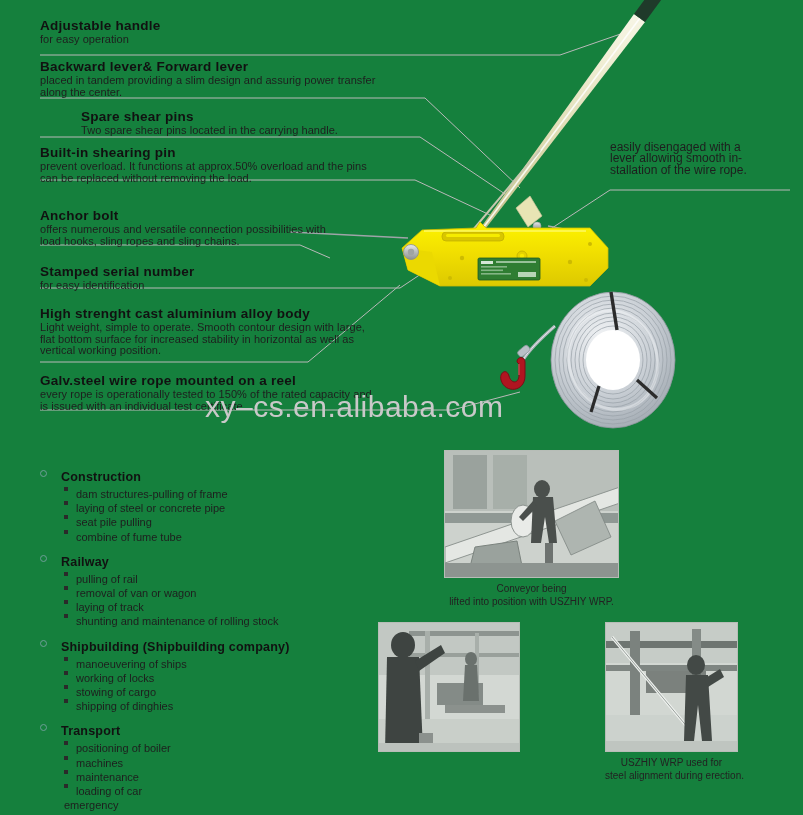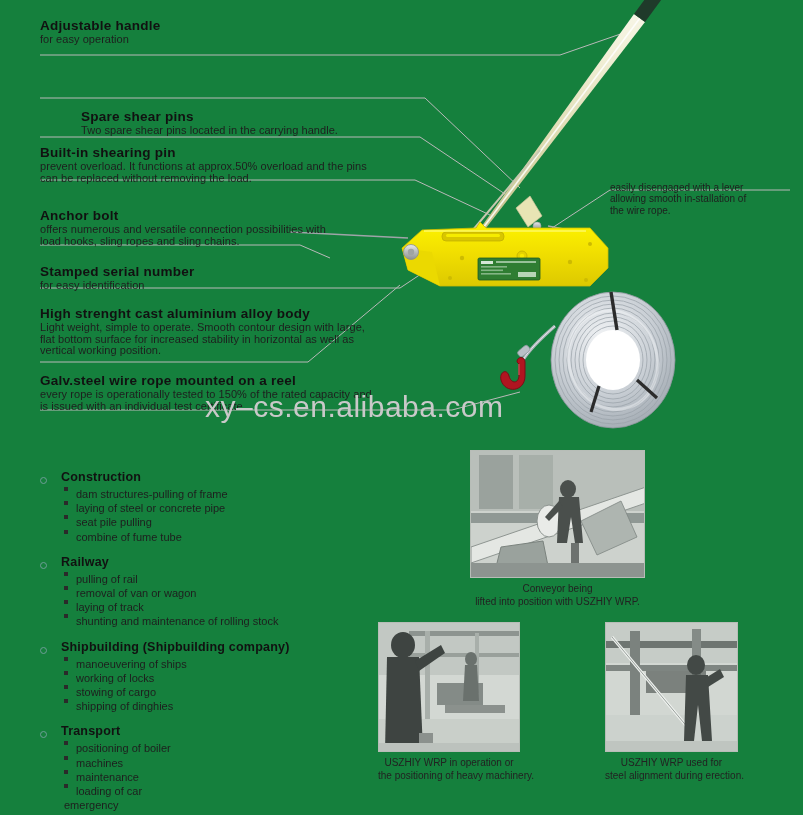--- a/index.html
+++ b/index.html
@@ -46,24 +46,23 @@
     position: absolute;
     left: 0; top: 0;
     width: 803px;
     height: 815px;
     pointer-events: none;
   }
 
   
   .side-callout {
     position: absolute;
-    font-size: 10px;
+    font-size: 12px;
     line-height: 11.4px;
     color: #1e1e1e;
-    margin-top: 40px;
   }
 
   
   .product {
     position: absolute;
     left: 290px;
     top: 0px;
     width: 420px;
     height: 300px;
   }
@@ -92,21 +91,21 @@
   .apps {
     position: absolute;
     left: 40px;
     top: 470px;
     width: 330px;
   }
   .app-group { margin-bottom: 11px; }
   .app-group:last-child { margin-bottom: 0; }
   .app-head {
     display: flex;
-    align-items: flex-end;
+    align-items: flex-start;
     font-size: 12.5px;
     font-weight: bold;
     color: #111111;
     margin-bottom: 3px;
     letter-spacing: 0.2px;
   }
   .ring {
     width: 7px;
     height: 7px;
     border: 1.6px solid #6d9e96;
@@ -296,20 +295,24 @@
                C2,22 10,22 10,13 L10,2 Z" fill="#b01520" stroke="#7d0d16" stroke-width="1"></path>
       <path d="M10,2 L10,13" stroke="#e05560" stroke-width="1.4" opacity="0.8"></path>
     </g>
   </svg>
 
   <div class="feature" style="top:18px;">
     <div class="feature-title">Adjustable handle</div>
     <div class="feature-desc">for easy operation</div>
   </div>
 
+  <div class="feature" style="top:59px;">
+    <div class="feature-title">Backward lever&amp; Forward lever</div>
+    <div class="feature-desc" style="max-width:350px;">placed in tandem providing a slim design and assurig power transfer along the center.</div>
+  </div>
 
   <div class="feature" style="top:109px;margin-left:41px;">
     <div class="feature-title">Spare shear pins</div>
     <div class="feature-desc">Two spare shear pins located in the carrying handle.</div>
   </div>
 
   <div class="feature" style="top:145px;">
     <div class="feature-title">Built-in shearing pin</div>
     <div class="feature-desc" style="max-width:340px;">prevent overload. It functions at approx.50% overload and the pins can be replaced without removing the load.</div>
   </div>
@@ -439,21 +442,21 @@
           </li>
         <li>
             <span>emergency</span>
           </li>
 
       </ul>
     </div>
 
   </div>
 
-  <div class="photo-block" style="left:470px; top:450px; width:175px;">
+  <div class="photo-block" style="left:444px; top:450px; width:175px;">
     <div class="photo" style="width:175px; height:128px;">
       <svg viewBox="0 0 175 128" width="175" height="128">
         <rect width="175" height="128" fill="#cdd2cd"></rect>
         <rect x="0" y="0" width="175" height="60" fill="#b9bfba"></rect>
         <rect x="8" y="4" width="34" height="54" fill="#9aa29d"></rect>
         <rect x="48" y="4" width="34" height="54" fill="#a7afa9"></rect>
         <rect x="0" y="62" width="175" height="10" fill="#8f9894"></rect>
         <polygon points="0,96 175,36 175,52 0,112" fill="#e4e7e3" stroke="#8e9591" stroke-width="1"></polygon>
         <polygon points="110,70 150,50 166,86 126,104" fill="#aeb5b0" stroke="#7f8783" stroke-width="0.8"></polygon>
         <ellipse cx="78" cy="70" rx="12" ry="16" fill="#e9ebe8" stroke="#8b928e"></ellipse>
@@ -494,24 +497,20 @@
         </g>
 
         <g fill="#6a716d">
           <ellipse cx="92" cy="36" rx="6" ry="7"></ellipse>
           <path d="M86,42 L98,42 L100,78 L84,78 Z"></path>
         </g>
         <rect x="40" y="110" width="14" height="10" fill="#8b918d"></rect>
         <rect x="0" y="120" width="142" height="10" fill="#bcc2bd"></rect>
       </svg>
     </div>
-    <div class="caption">
-      <div>USZHIY WRP in operation or</div>
-      <div>the positioning of heavy machinery.</div>
-    </div>
   </div>
 
   <div class="photo-block" style="left:605px; top:622px; width:133px;">
     <div class="photo" style="width:133px; height:130px;">
       <svg viewBox="0 0 133 130" width="133" height="130">
         <rect width="133" height="130" fill="#d2d7d2"></rect>
         <rect x="0" y="0" width="133" height="40" fill="#c6ccc7"></rect>
         <rect x="0" y="18" width="133" height="7" fill="#6e7571"></rect>
         <rect x="0" y="42" width="133" height="6" fill="#7e8581"></rect>
         <rect x="24" y="8" width="10" height="118" fill="#7b827e"></rect>

